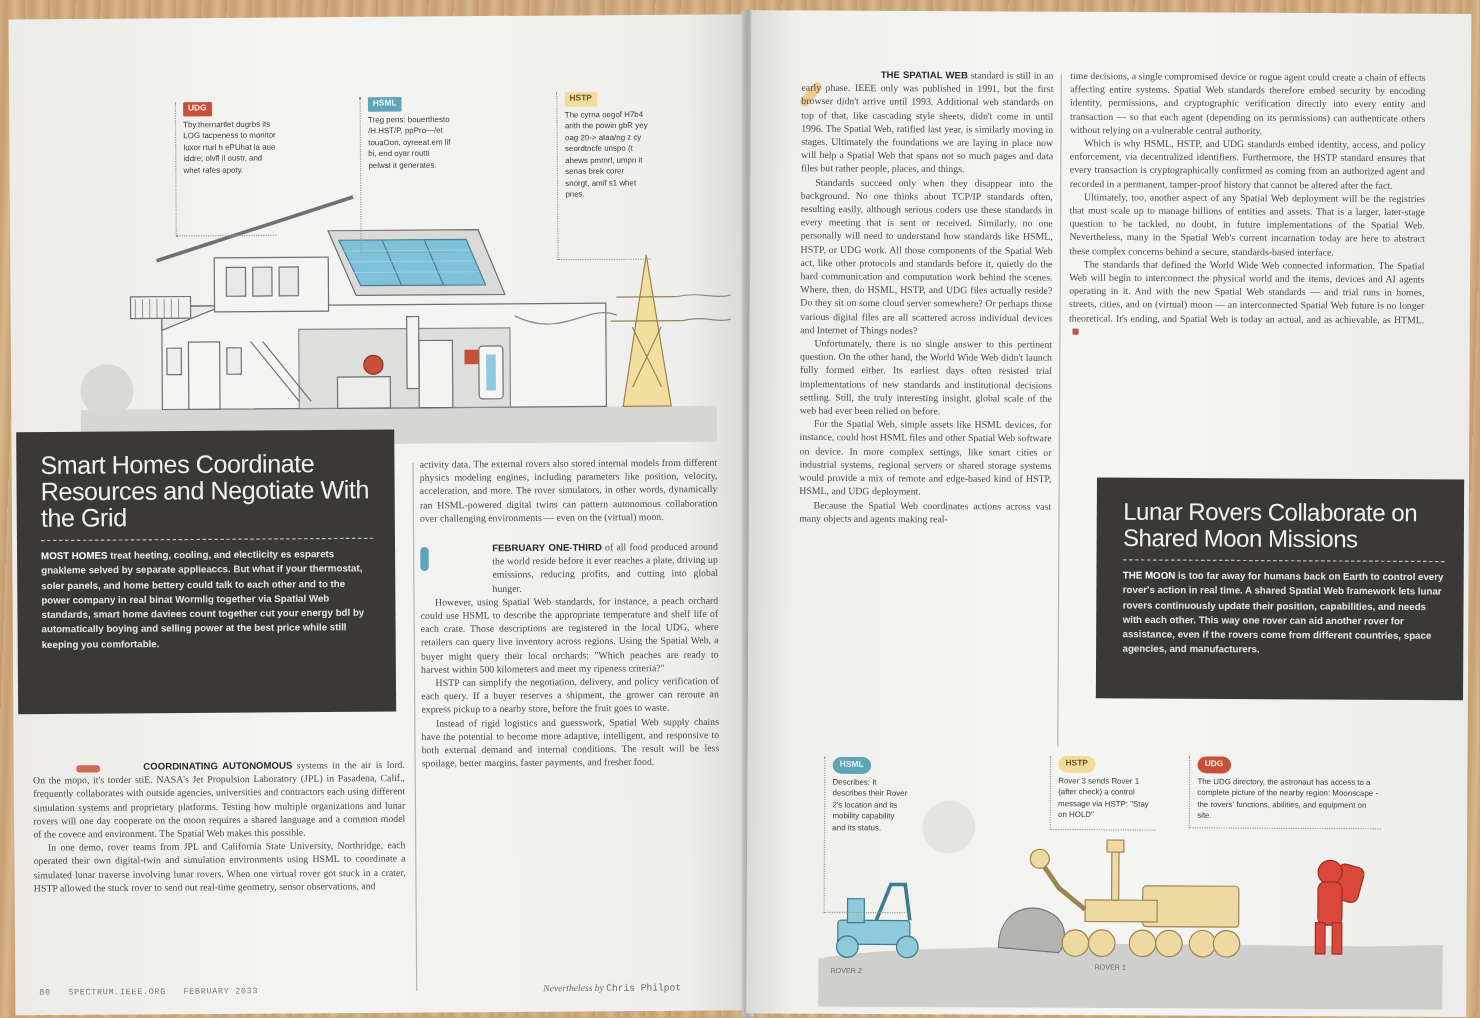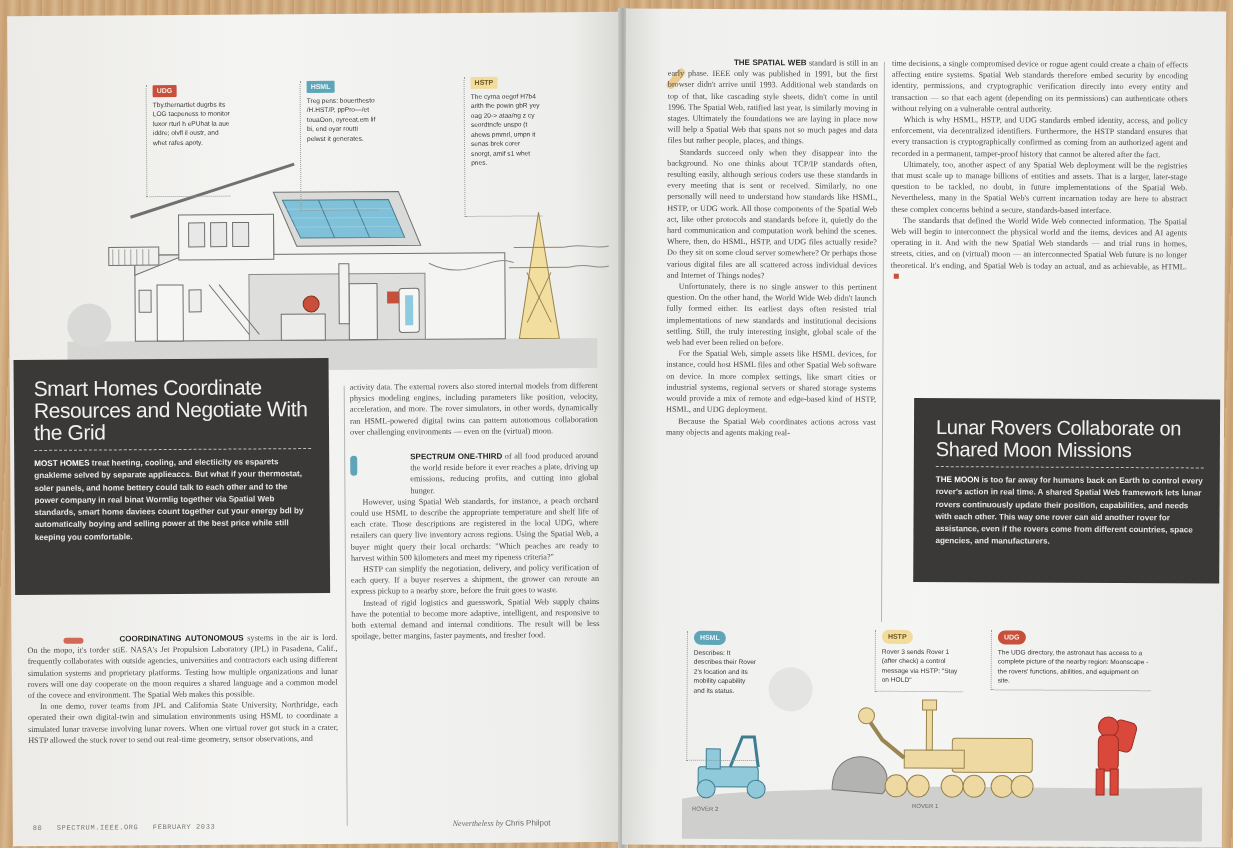--- a/index.html
+++ b/index.html
@@ -35,21 +35,21 @@
   
   .col { position: absolute; font-size: 8.2px; line-height: 11.2px; color: #4a4a4a; text-align: justify; }
   .col p { margin-bottom: 0; }
   .col p.indent { text-indent: 12px; }
   .lead { font-family: "Liberation Sans", sans-serif; font-weight: bold; color: #2a2a2a; font-size: 8px; }
   .marker { position: absolute; border-radius: 4px; }
   .colrule { position: absolute; width: 1px; background: #b5b5b2; }
 
   .folio { position: absolute; font-family: "Liberation Mono", monospace; font-size: 7px; color: #7a7a78; letter-spacing: 0.6px; }
   .credit { position: absolute; font-size: 8px; color: #6a6a68; font-style: italic; }
-  .credit span { font-style: normal; font-family: Liberation Sans, sans-serif; }
+  .credit span { font-style: normal; font-family: Liberation Mono, monospace; }
 
   svg { position: absolute; overflow: visible; }
   .end-mark { display: inline-block; width: 5px; height: 5px; background: #c8503a; margin-left: 3px; }
 </style>
 </head>
 <body>
 
 <div class="wood"></div>
 
 <div class="page left">
@@ -140,21 +140,21 @@
     <h2 style="font-size:21px;line-height:22px;">Smart Homes Coordinate Resources and Negotiate With the Grid</h2>
     <div class="rule"></div>
     <p><b>MOST HOMES</b><span> treat heeting, cooling, and electiicity es esparets gnakleme selved by separate applieaccs. But what if your thermostat, soler panels, and home bettery could talk to each other and to the power company in real binat Wormlig together via Spatial Web standards, smart home daviees count together cut your energy bdl by automatically boying and selling power at the best price while still keeping you comfortable.</span></p>
   </div>
 
   <div class="col" style="left:340px;top:368px;width:248px;">
     <p>activity data. The external rovers also stored internal models from different physics modeling engines, including parameters like position, velocity, acceleration, and more. The rover simulators, in other words, dynamically ran HSML-powered digital twins can pattern autonomous collaboration over challenging environments — even on the (virtual) moon.</p>
     <div style="height:14px"></div>
     <div style="position:relative;padding-left:60px;">
       <span class="marker" style="left:0;top:4px;width:7px;height:20px;background:#5ea5b8;"></span>
-      <p><span class="lead">SPECTRUM ONE-THIRD</span><span> of all food produced around the world reside before it ever reaches a plate, driving up emissions, reducing profits, and cutting into global hunger.</span></p>
+      <p><span class="lead">FEBRUARY ONE-THIRD</span><span> of all food produced around the world reside before it ever reaches a plate, driving up emissions, reducing profits, and cutting into global hunger.</span></p>
     </div>
     <p class="indent">However, using Spatial Web standards, for instance, a peach orchard could use HSML to describe the appropriate temperature and shelf life of each crate. Those descriptions are registered in the local UDG, where retailers can query live inventory across regions. Using the Spatial Web, a buyer might query their local orchards: "Which peaches are ready to harvest within 500 kilometers and meet my ripeness criteria?"</p>
     <p class="indent">HSTP can simplify the negotiation, delivery, and policy verification of each query. If a buyer reserves a shipment, the grower can reroute an express pickup to a nearby store, before the fruit goes to waste.</p>
     <p class="indent">Instead of rigid logistics and guesswork, Spatial Web supply chains have the potential to become more adaptive, intelligent, and responsive to both external demand and internal conditions. The result will be less spoilage, better margins, faster payments, and fresher food.</p>
   </div>
   <div class="colrule" style="left:334px;top:372px;height:440px;"></div>
 
   <div class="col" style="left:16px;top:618px;width:310px;">
     <span class="marker" style="left:36px;top:4px;width:20px;height:6px;background:#d06a55;"></span>
     <p style="text-indent:92px;"><span class="lead">COORDINATING AUTONOMOUS</span><span> systems in the air is lord. On the mopo, it's torder stiE. NASA's Jet Propulsion Laboratory (JPL) in Pasadena, Calif., frequently collaborates with outside agencies, universities and contractors each using different simulation systems and proprietary platforms. Testing how multiple organizations and lunar rovers will one day cooperate on the moon requires a shared language and a common model of the covece and environment. The Spatial Web makes this possible.</span></p>

